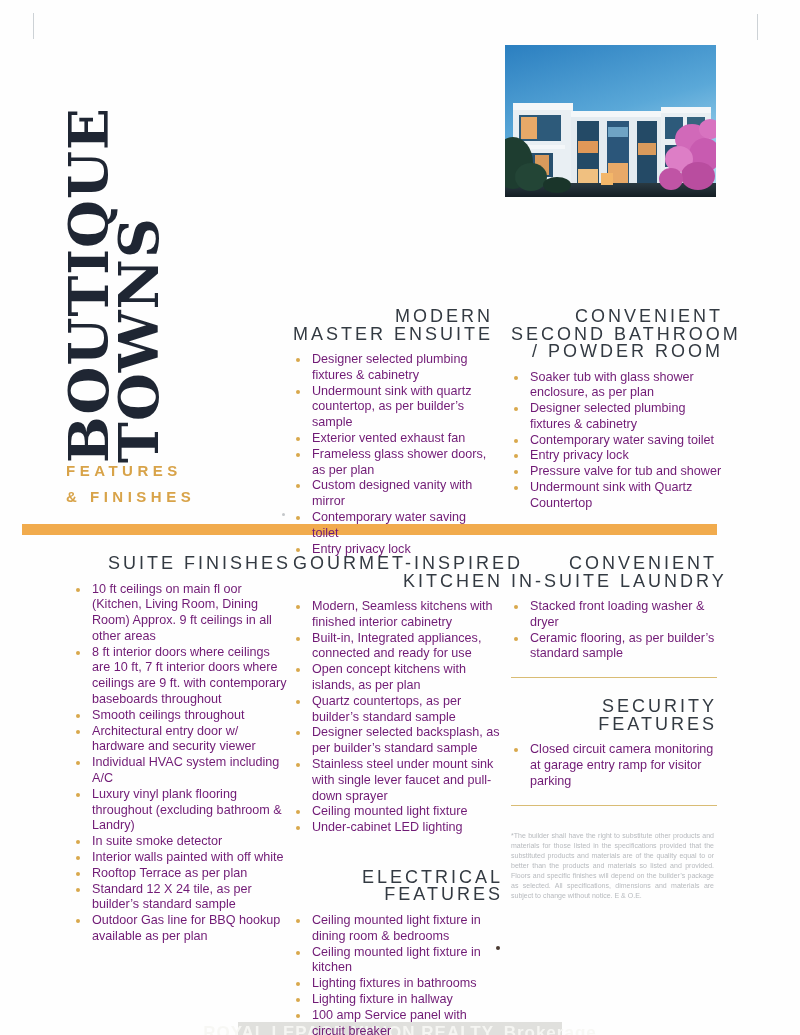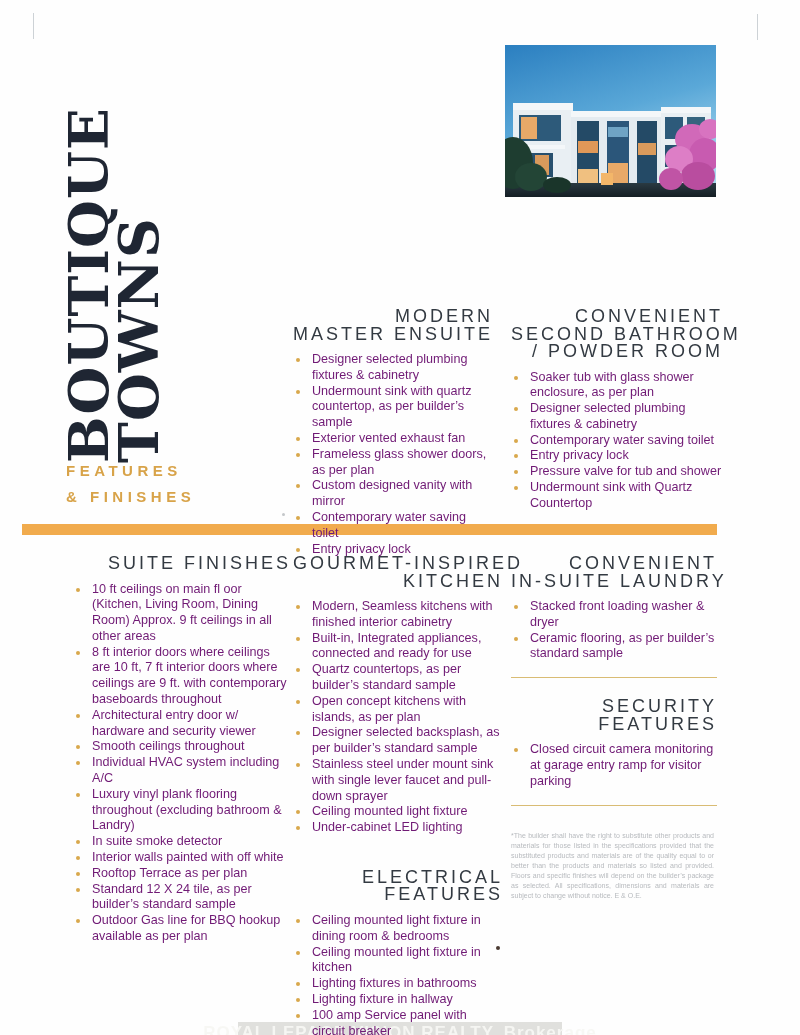--- a/index.html
+++ b/index.html
@@ -188,43 +188,43 @@
     </ul>
   </section>
 
   <section class="sec" id="sec-suite">
     <h3>
       <div class="hl">SUITE FINISHES</div>
     </h3>
     <ul>
       <li><span class="dot"></span><span class="txt">10 ft ceilings on main fl oor (Kitchen, Living Room, Dining Room) Approx. 9 ft ceilings in all other areas</span></li>
       <li><span class="dot"></span><span class="txt">8 ft interior doors where ceilings are 10 ft, 7 ft interior doors where ceilings are 9 ft. with contemporary baseboards throughout</span></li>
+      <li><span class="dot"></span><span class="txt">Smooth ceilings throughout</span></li>
       <li><span class="dot"></span><span class="txt">Architectural entry door w/ hardware and security viewer</span></li>
-      <li><span class="dot"></span><span class="txt">Smooth ceilings throughout</span></li>
       <li><span class="dot"></span><span class="txt">Individual HVAC system including A/C</span></li>
       <li><span class="dot"></span><span class="txt">Luxury vinyl plank flooring throughout (excluding bathroom &amp; Landry)</span></li>
       <li><span class="dot"></span><span class="txt">In suite smoke detector</span></li>
       <li><span class="dot"></span><span class="txt">Interior walls painted with off white</span></li>
       <li><span class="dot"></span><span class="txt">Rooftop Terrace as per plan</span></li>
       <li><span class="dot"></span><span class="txt">Standard 12 X 24 tile, as per builder’s standard sample</span></li>
       <li><span class="dot"></span><span class="txt">Outdoor Gas line for  BBQ hookup available as per plan</span></li>
     </ul>
   </section>
 
   <div id="col-mid2">
     <section class="sec" id="sec-kitchen">
       <h3>
         <div class="hl">GOURMET-INSPIRED</div>
         <div class="hl">KITCHEN</div>
       </h3>
       <ul>
         <li><span class="dot"></span><span class="txt">Modern, Seamless kitchens with finished interior cabinetry</span></li>
         <li><span class="dot"></span><span class="txt">Built-in, Integrated appliances, connected and ready for use</span></li>
+        <li><span class="dot"></span><span class="txt">Open concept kitchens with islands, as per plan</span></li>
         <li><span class="dot"></span><span class="txt">Quartz countertops, as per builder’s standard sample</span></li>
-        <li><span class="dot"></span><span class="txt">Open concept kitchens with islands, as per plan</span></li>
         <li><span class="dot"></span><span class="txt">Designer selected backsplash, as per builder’s standard sample</span></li>
         <li><span class="dot"></span><span class="txt">Stainless steel under mount sink with single lever faucet and pull-down sprayer</span></li>
         <li><span class="dot"></span><span class="txt">Ceiling mounted light fixture</span></li>
         <li><span class="dot"></span><span class="txt">Under-cabinet LED lighting</span></li>
       </ul>
     </section>
 
     <section class="sec" id="sec-electrical">
       <h3>
         <div class="hl">ELECTRICAL</div>

